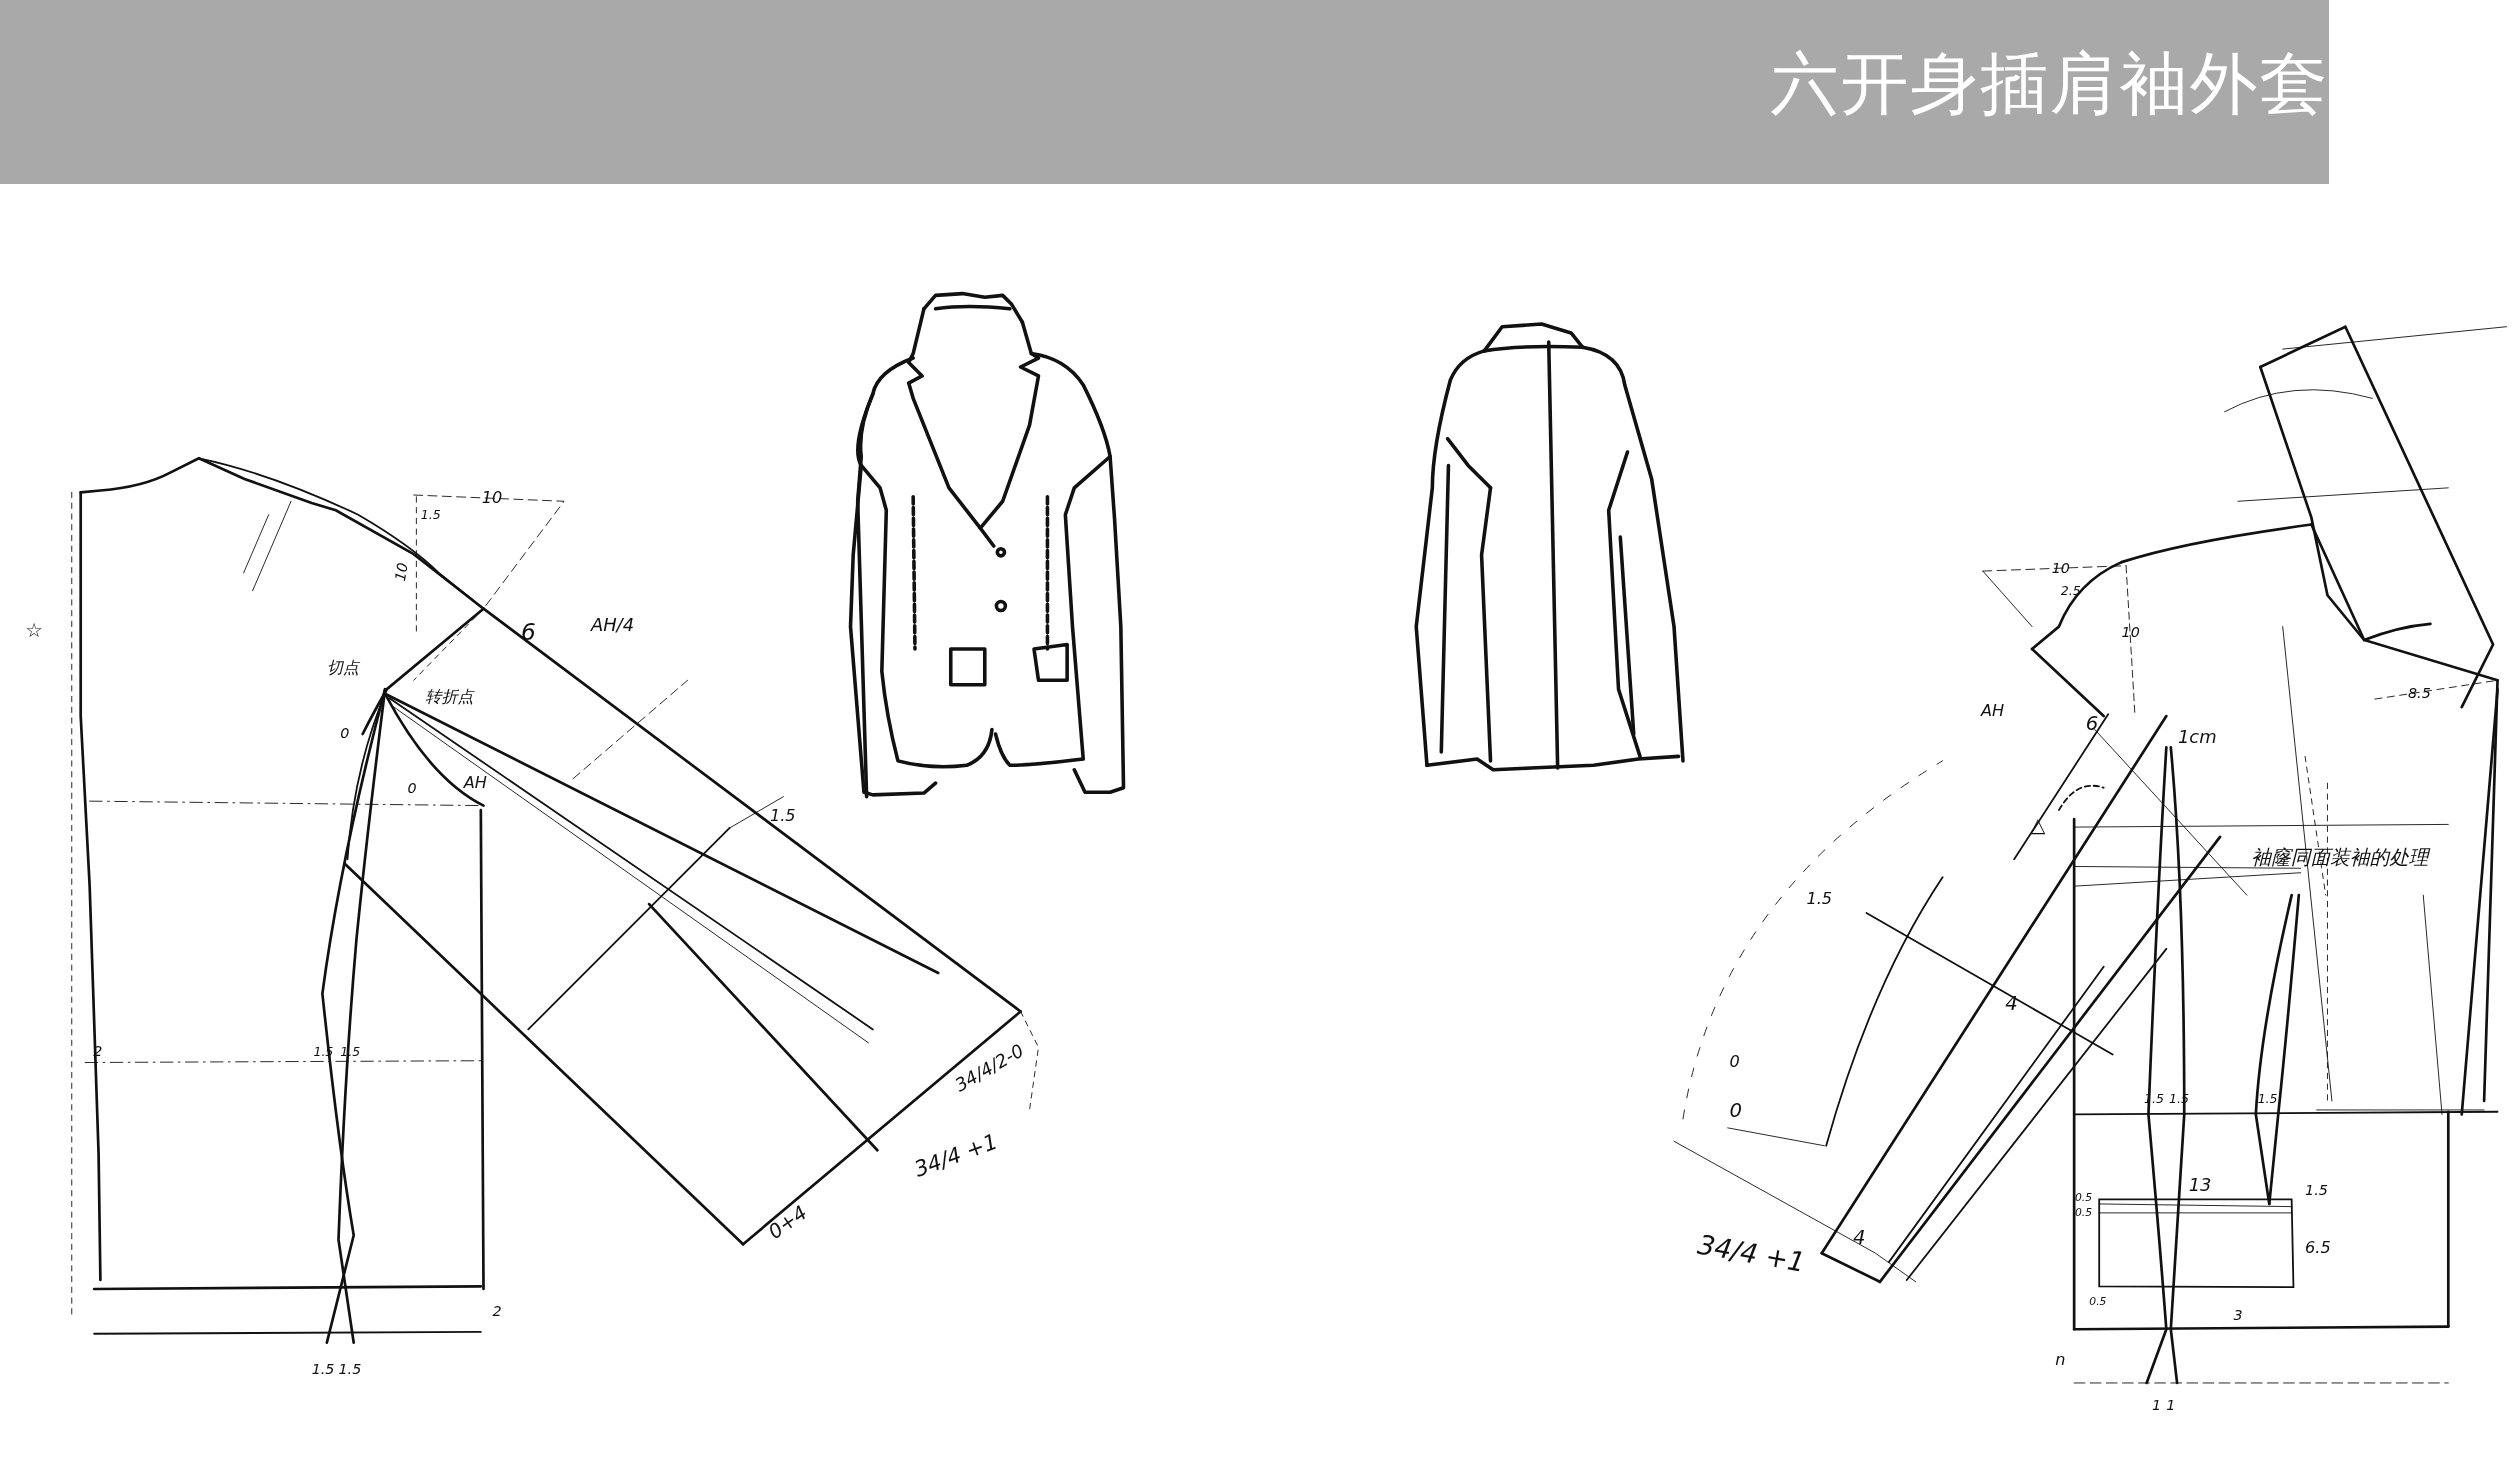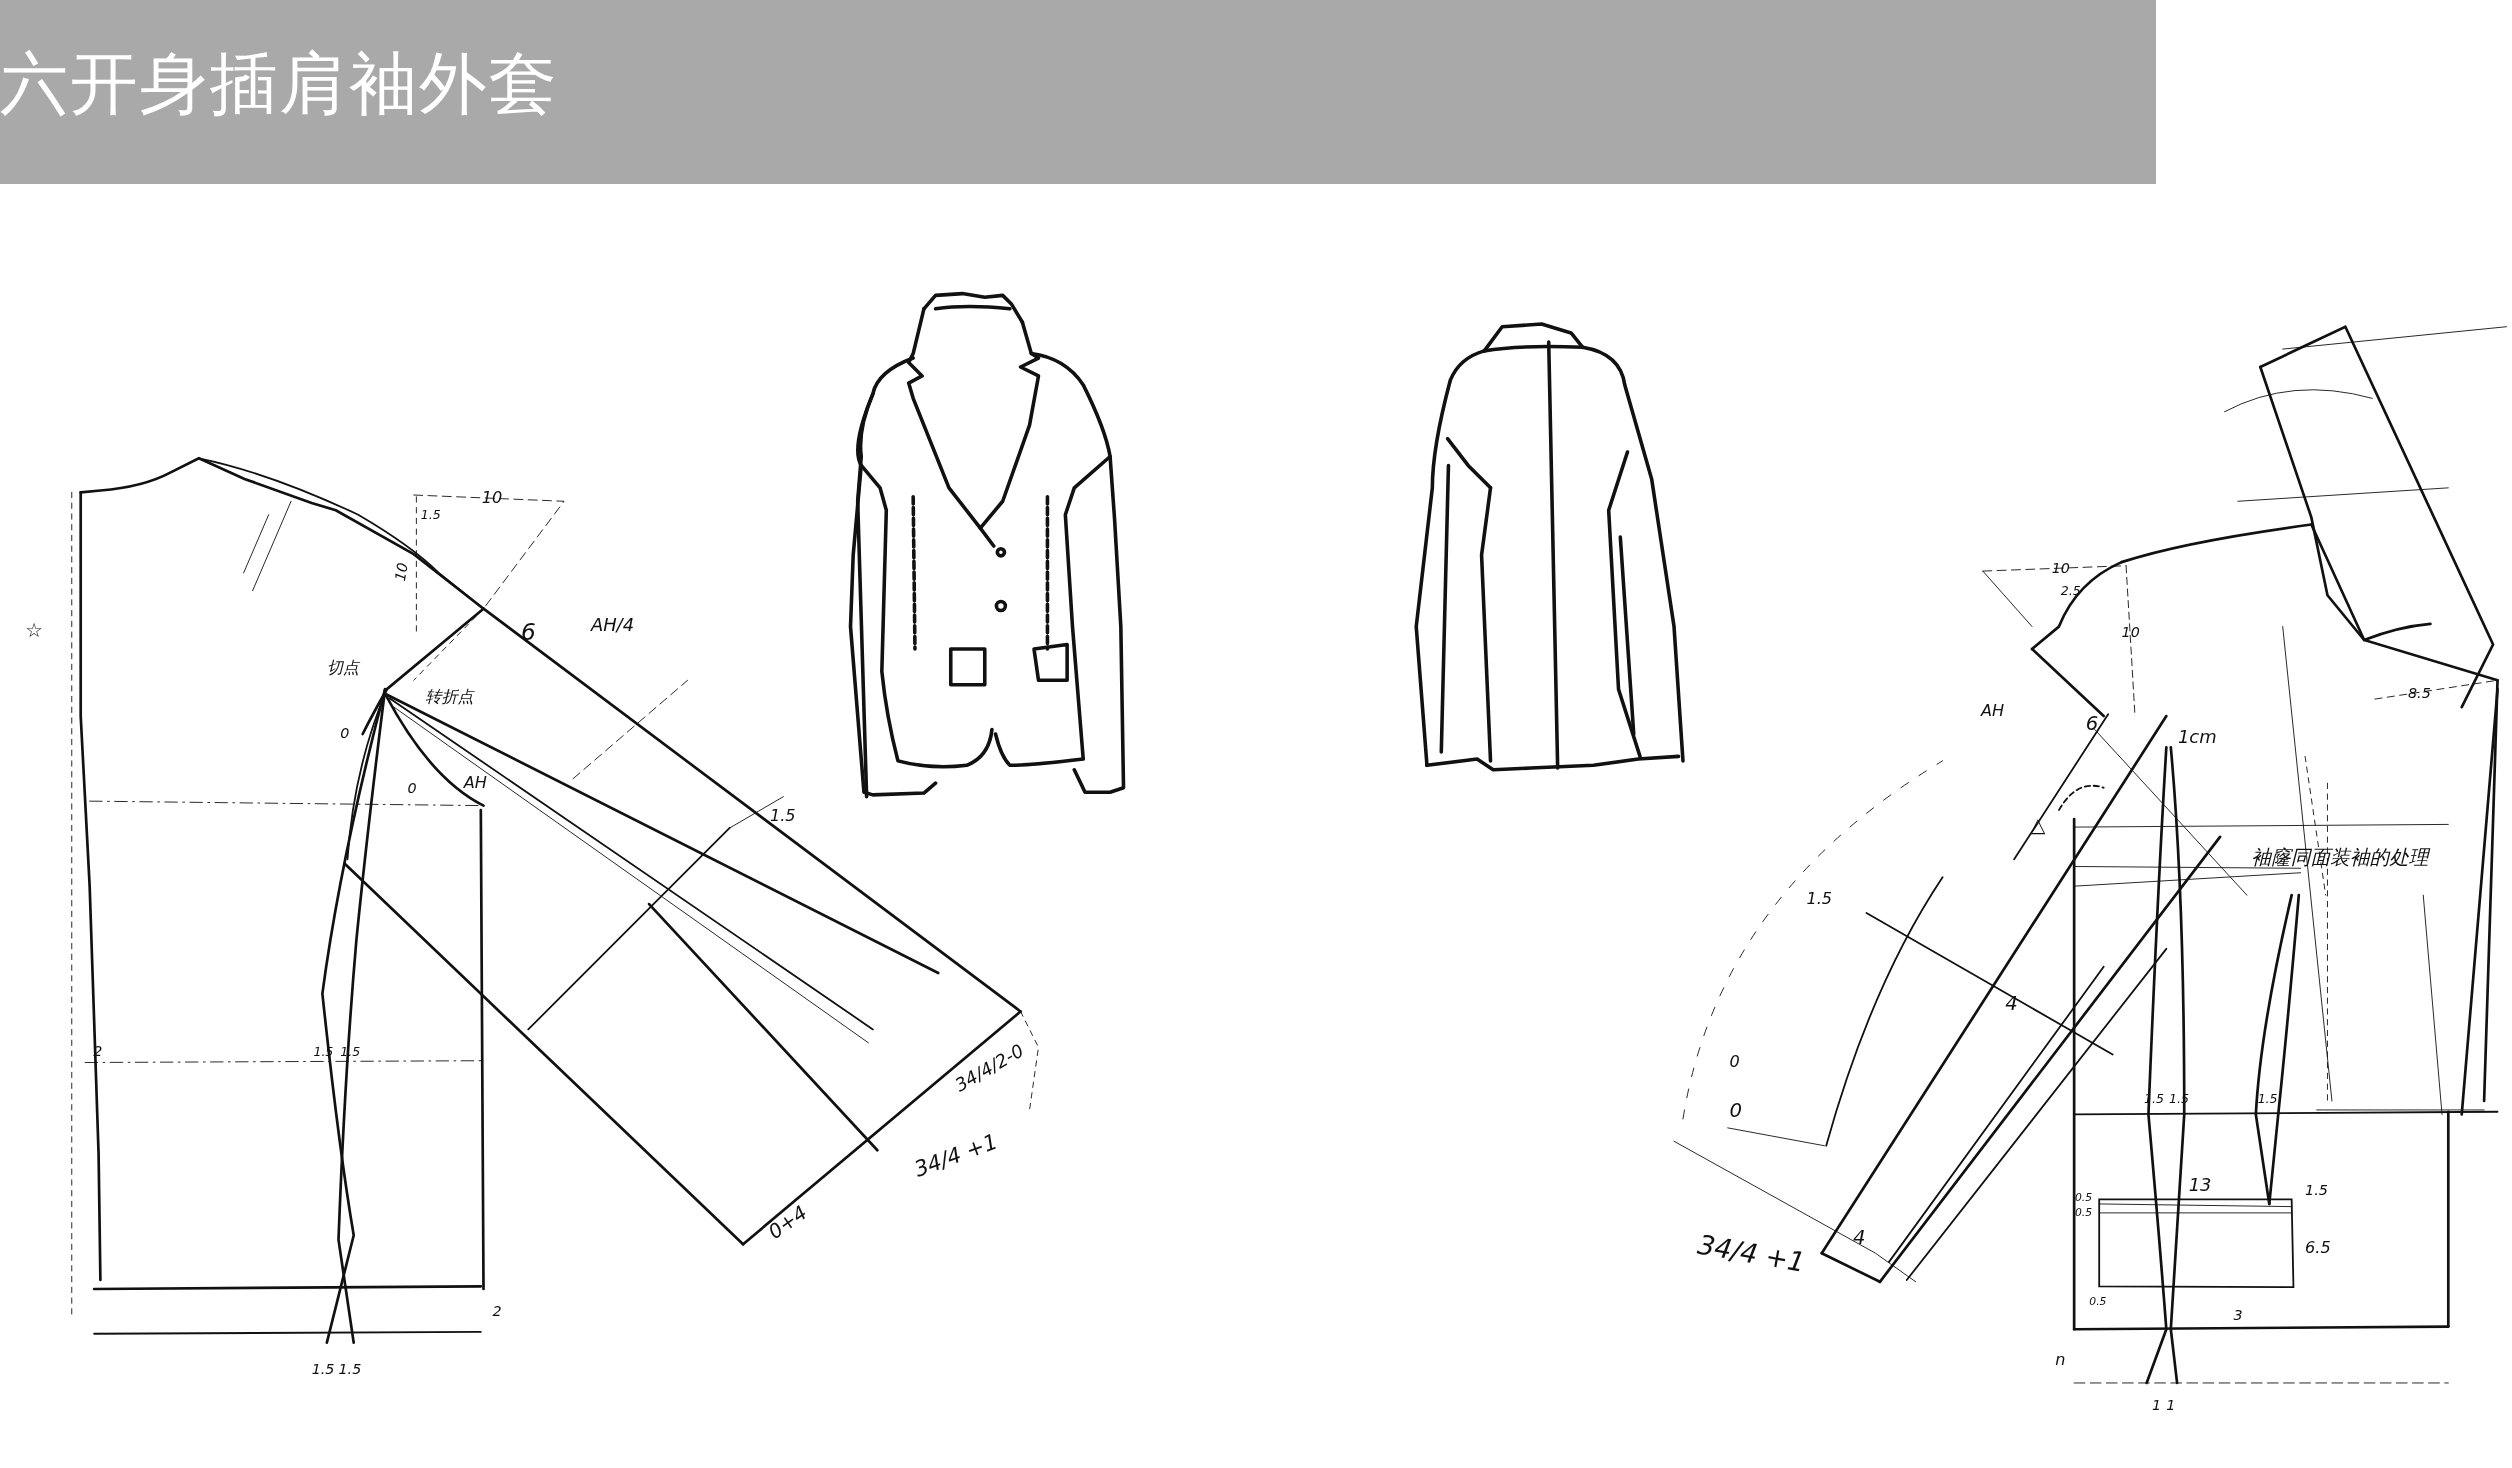--- a/index.html
+++ b/index.html
@@ -1,20 +1,20 @@
 <!DOCTYPE html>
 <html style="font-size:14.3px"><head>
 <meta charset="utf-8">
 <style>
   html, body { margin: 0; padding: 0; background: #ffffff; }
   body { width: 2512px; height: 1468px; position: relative; overflow: hidden; font-family: "DejaVu Sans", sans-serif; }
   .header {
-    position: absolute; left: 0; top: 0; width: 2156px; height: 184px;
+    position: absolute; left: 0; top: 0; width: 2329px; height: 184px;
     background: #a9a9a9;
-    display: flex; align-items: center; justify-content: flex-start;
+    display: flex; align-items: center; justify-content: flex-end;
   }
   .title {
     color: #ffffff; font-size: 68px; letter-spacing: 1.8px;
     font-family: "DejaVu Sans", sans-serif; font-weight: normal;
     margin-top: -16px;
   }
   .canvas { position: absolute; left: 0; top: 0; width: 2512px; height: 1468px; }
   svg text { font-family: "DejaVu Sans", sans-serif; fill: #111; }
   .hw { font-style: italic; }
 </style>

